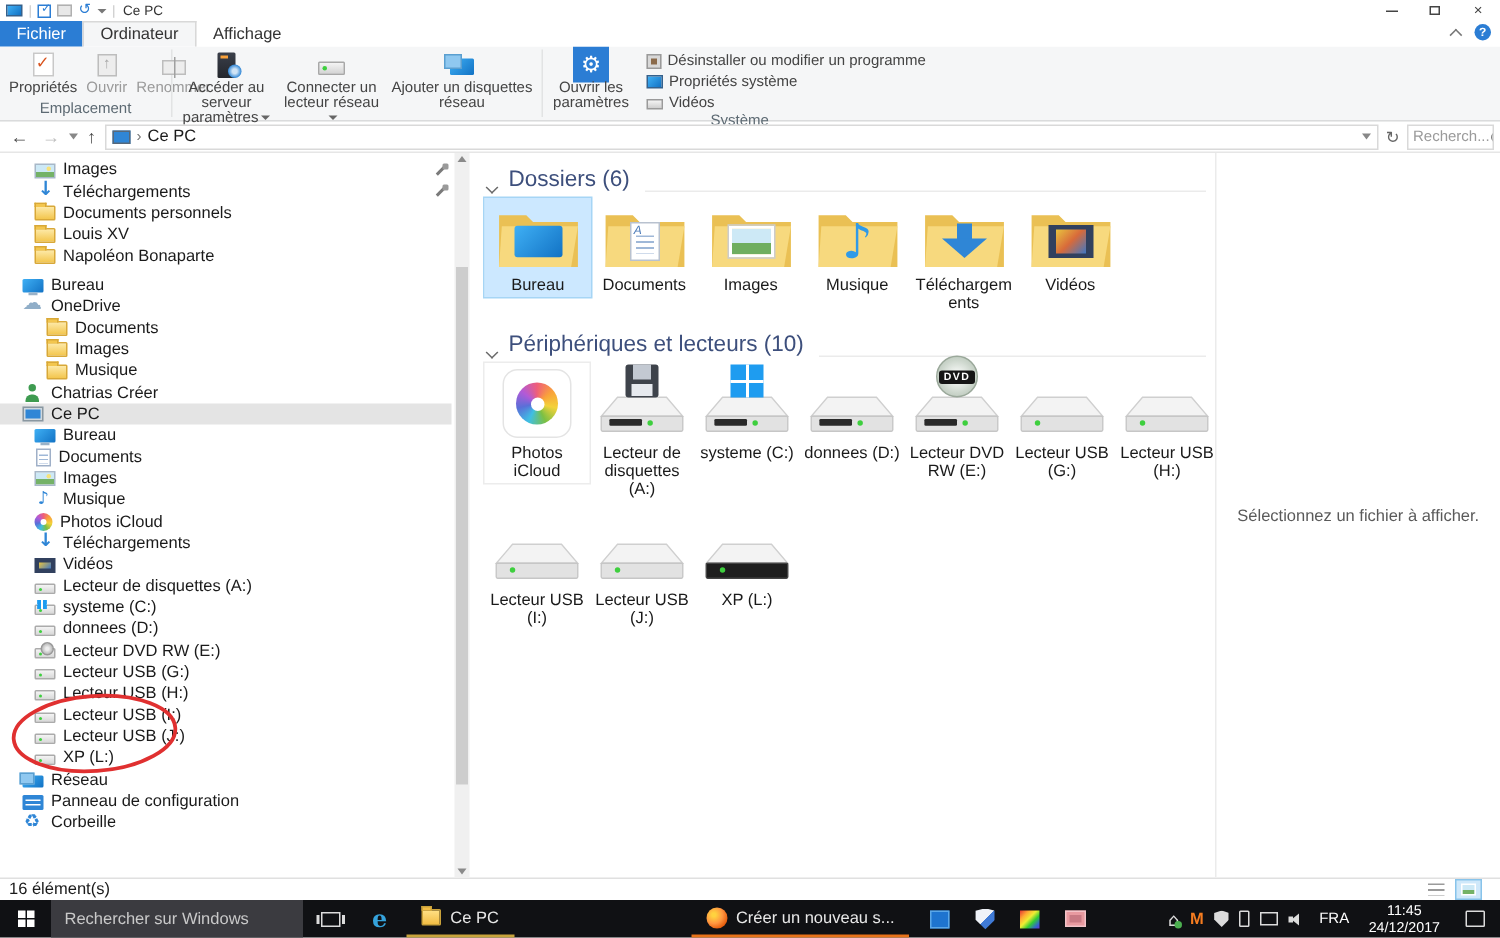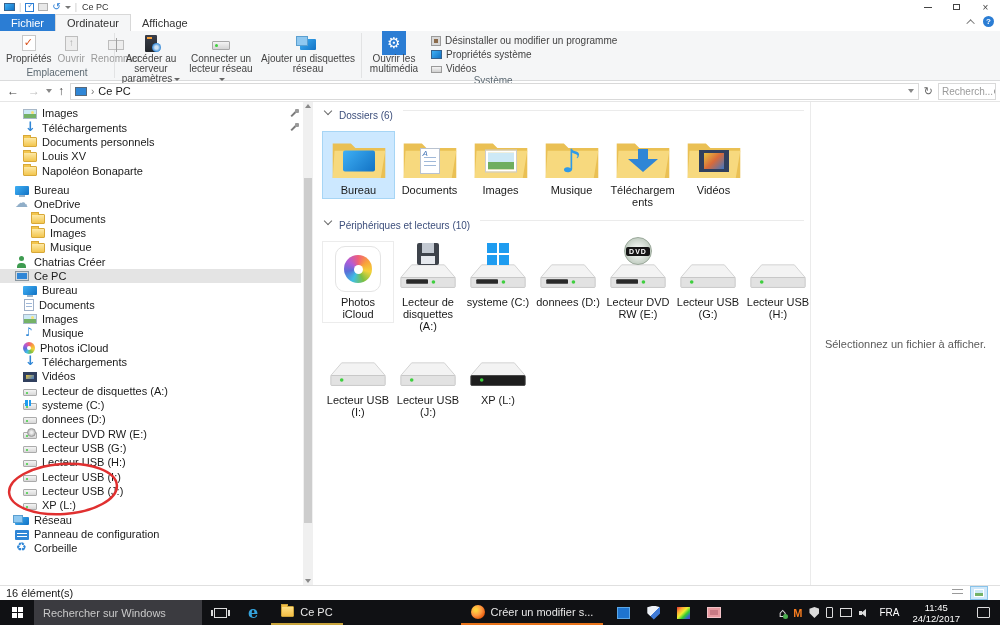--- a/index.html
+++ b/index.html
@@ -115,21 +115,21 @@
 .i-cpanel::before{content:"";position:absolute;left:2px;top:3px;right:2px;height:1px;background:#fff;box-shadow:0 3px 0 #fff}
 .i-bin::before{content:"♻";position:absolute;left:1px;top:-2px;font-size:12px;color:#2f86d6;font-family:"DejaVu Sans",sans-serif}
 .sscroll{position:absolute;right:0;top:0;bottom:0;width:10px;background:#f0f0f0;display:flex;flex-direction:column;align-items:center;justify-content:space-between;padding:2px 0}
 .sarrow{width:0;height:0;border-left:3px solid transparent;border-right:3px solid transparent}
 .sarrow.up{border-bottom:4px solid #8a8a8a}
 .sarrow.down{border-top:4px solid #8a8a8a}
 .sthumb{position:absolute;left:1px;width:8px;top:76px;height:345px;background:#cdcdcd}
 .annotation{position:absolute;left:6px;top:358px;pointer-events:none}
 
 .main{flex:1;padding:4px 196px 0 10px;position:relative;overflow:hidden}
-.shead{display:flex;align-items:flex-start;height:18px;margin:4px 0 4px;color:#3d4f7c;font-size:10px}
+.shead{display:flex;align-items:flex-end;height:18px;margin:4px 0 4px;color:#3d4f7c;font-size:15px}
 .chev{width:6px;height:6px;border-right:1.5px solid #6a6a6a;border-bottom:1.5px solid #6a6a6a;transform:rotate(45deg);margin:-2px 8px 0 2px;flex:none}
 .hline{flex:1;height:1px;background:#ebebeb;margin-left:10px}
 .grid{display:flex;flex-wrap:wrap;width:492px;align-items:flex-start}
 .tile,.dtile{width:71px;display:flex;flex-direction:column;align-items:center;padding:3px 1px 2px;margin:0 0 6px}
 .dtile{width:70px}
 .tile.selected{background:#cce8ff;outline:1px solid #a6d5f5}
 .dtile.boxed{outline:1px solid #ececec}
 .tlabel{text-align:center;line-height:12px;margin-top:3px;max-width:100%;word-wrap:break-word}
 .bfw{position:relative;width:58px;height:46px}
 .bf{width:58px;height:46px;display:block}
@@ -297,21 +297,21 @@
       </div>
       <div class="glabel">Réseau</div>
     </div>
     <div class="gsep"></div>
     <div class="rgroup">
       <div class="gbody">
         <div class="rbtn" style="width:58px">
           <span class="ric">
               <span class="ic-settings">⚙</span>
             </span>
-          <span>Ouvrir les multimédia</span>
+          <span>Ouvrir les paramètres</span>
         </div>
         <div class="smallbtns">
           <div class="sbtn">
             <span class="sic1"></span>
             <span>Désinstaller ou modifier un programme</span>
           </div>
           <div class="sbtn">
             <span class="sic2"></span>
             <span>Propriétés système</span>
           </div>
@@ -742,21 +742,21 @@
     </div>
   <div class="tb edge">
       <span>e</span>
     </div>
   <div class="task active-amber">
     <span class="expl"></span>
     <span>Ce PC</span>
   </div>
   <div class="task active-orange">
     <span class="ffx"></span>
-    <span>Créer un modifier s...</span>
+    <span>Créer un nouveau s...</span>
   </div>
   <div class="pinned-apps">
     <span class="ptile"></span>
     <span class="sapp"></span>
     <span class="rnb"></span>
     <span class="pmon"></span>
   </div>
   <div class="tray">
     <span class="thome">⌂</span>
     <span class="tm">M</span>

